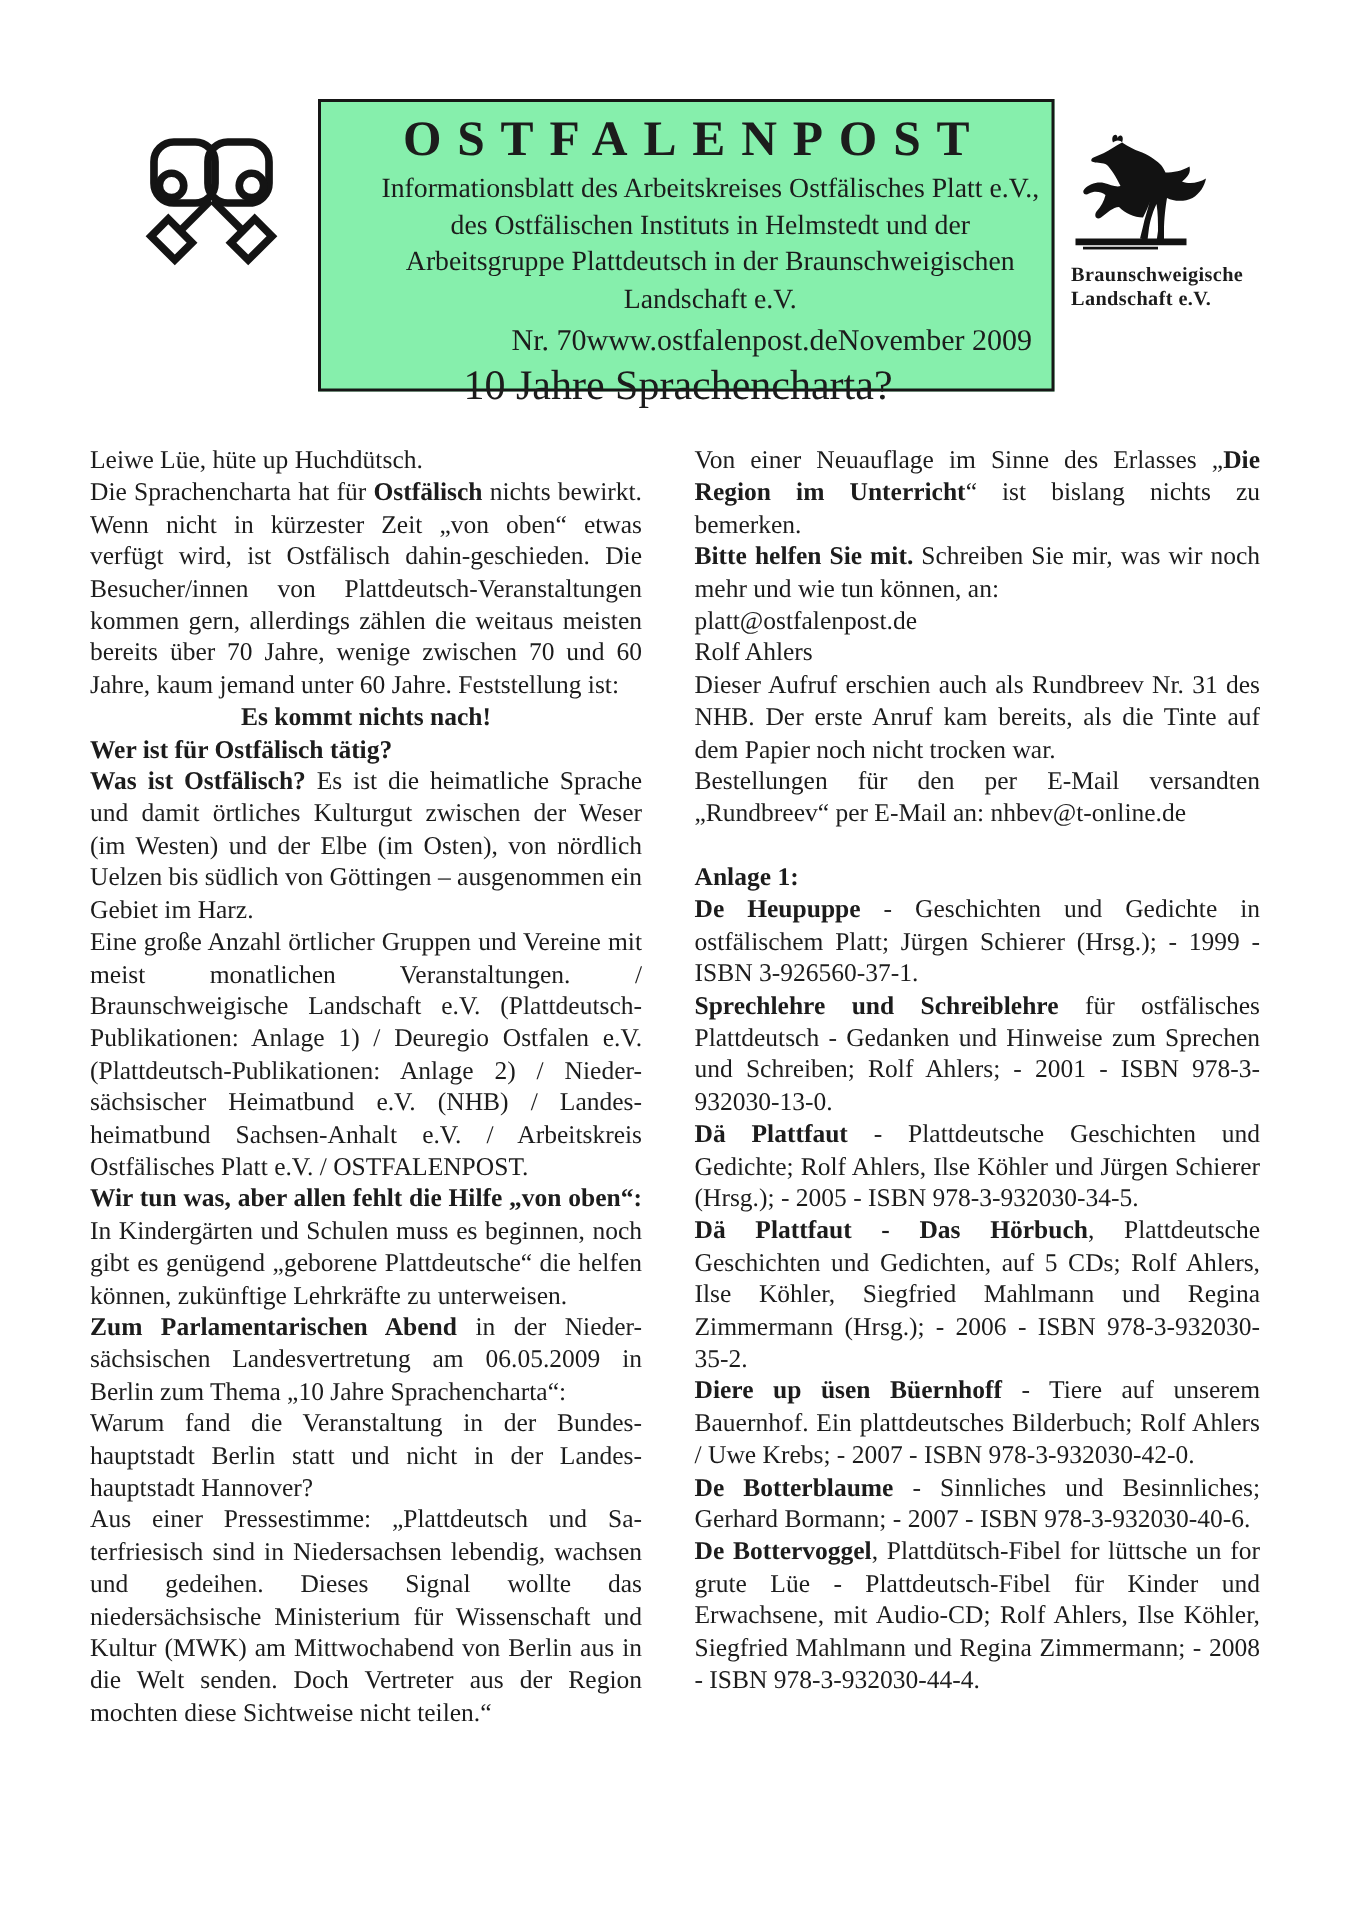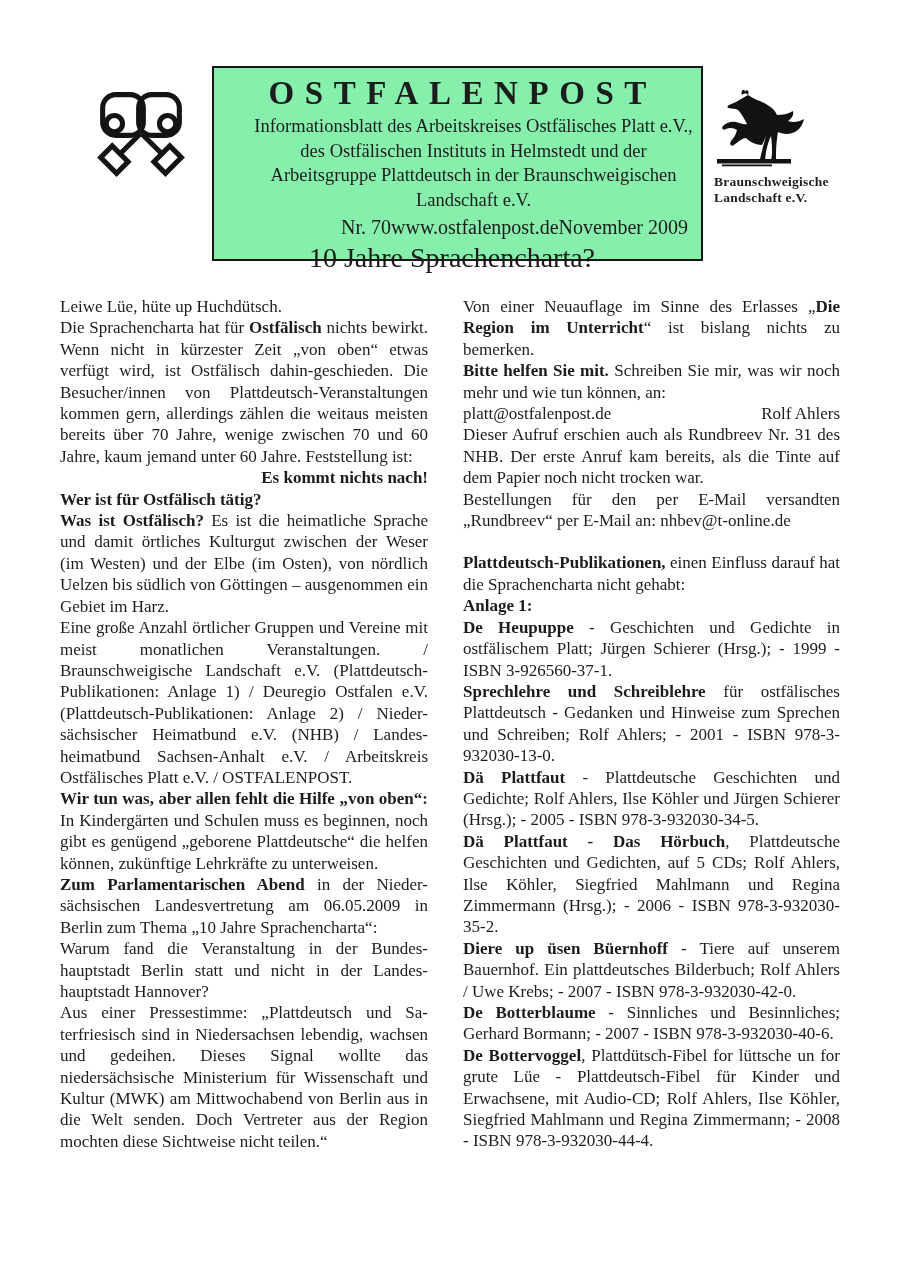--- a/index.html
+++ b/index.html
@@ -37,22 +37,22 @@
     position:absolute; left:0; top:242px; width:904px;
     text-align:center; font-size:28px;
   }
   .col {
     position:absolute; top:296px; font-size:17px; line-height:21.4px;
     text-align:justify;
   }
   .col-left  { left:60px;  width:368px; }
   .col-right { left:463px; width:377px; }
   .col div.p       { margin:0; }
-  .col div.center  { margin:0; text-align:right; }
-  .col div.split   { margin:0; display:flex; justify-content:space-between; text-align:left; }
+  .col div.center  { margin:0; text-align:center; }
+  .col div.split   { margin:0; display:flex; justify-content:space-between; text-align:left;flex-direction:column; }
   .col div.spacer  { height:21px; }
   b { font-weight:bold; }
 </style>
 </head>
 <body>
 
 <div class="left-logo">
   <svg width="114" height="98" viewBox="0 0 112 94" xmlns="http://www.w3.org/2000/svg">
     <g stroke="#141414" stroke-width="5" fill="none">
       <g transform="rotate(-45 56 47)">
@@ -148,21 +148,20 @@
 <div class="col col-right">
     <div class="p"><span>Von einer Neuauflage im Sinne des Erlasses „</span><b>Die Region im Unterricht</b><span>“ ist bislang nichts zu bemerken.</span></div>
     <div class="p"><b>Bitte helfen Sie mit.</b><span> Schreiben Sie mir, was wir noch mehr und wie tun können, an:</span></div>
     <div class="split">
       <span>platt@ostfalenpost.de</span>
       <span>Rolf Ahlers</span>
     </div>
     <div class="p"><span>Dieser Aufruf erschien auch als Rundbreev Nr. 31 des NHB. Der erste Anruf kam bereits, als die Tinte auf dem Papier noch nicht trocken war.</span></div>
     <div class="p"><span>Bestellungen für den per E-Mail versandten „Rundbreev“ per E-Mail an: nhbev@t-online.de</span></div>
     <div class="spacer"></div>
-    <div class="p"><b>Plattdeutsch-Publikationen,</b><span> einen Einfluss darauf hat die Sprachencharta nicht gehabt:</span></div>
     <div class="p"><b>Anlage 1:</b></div>
     <div class="p"><b>De Heupuppe</b><span> - Geschichten und Gedichte in ostfälischem Platt; Jürgen Schierer (Hrsg.); - 1999 - ISBN 3-926560-37-1.</span></div>
     <div class="p"><b>Sprechlehre und Schreiblehre</b><span> für ostfälisches Plattdeutsch - Gedanken und Hinweise zum Sprechen und Schreiben; Rolf Ahlers; - 2001 - ISBN 978-3-932030-13-0.</span></div>
     <div class="p"><b>Dä Plattfaut</b><span> - Plattdeutsche Geschichten und Gedichte; Rolf Ahlers, Ilse Köhler und Jürgen Schierer (Hrsg.); - 2005 - ISBN 978-3-932030-34-5.</span></div>
     <div class="p"><b>Dä Plattfaut - Das Hörbuch</b><span>, Plattdeutsche Geschichten und Gedichten, auf 5 CDs; Rolf Ahlers, Ilse Köhler, Siegfried Mahlmann und Regina Zimmermann (Hrsg.); - 2006 - ISBN 978-3-932030-35-2.</span></div>
     <div class="p"><b>Diere up üsen Büernhoff</b><span> - Tiere auf unserem Bauernhof. Ein plattdeutsches Bilderbuch; Rolf Ahlers / Uwe Krebs; - 2007 - ISBN 978-3-932030-42-0.</span></div>
     <div class="p"><b>De Botterblaume</b><span> - Sinnliches und Besinnliches; Gerhard Bormann; - 2007 - ISBN 978-3-932030-40-6.</span></div>
     <div class="p"><b>De Bottervoggel</b><span>, Plattdütsch-Fibel for lüttsche un for grute Lüe - Plattdeutsch-Fibel für Kinder und Erwachsene, mit Audio-CD; Rolf Ahlers, Ilse Köhler, Siegfried Mahlmann und Regina Zimmermann; - 2008 - ISBN 978-3-932030-44-4.</span></div>
   </div>
 

